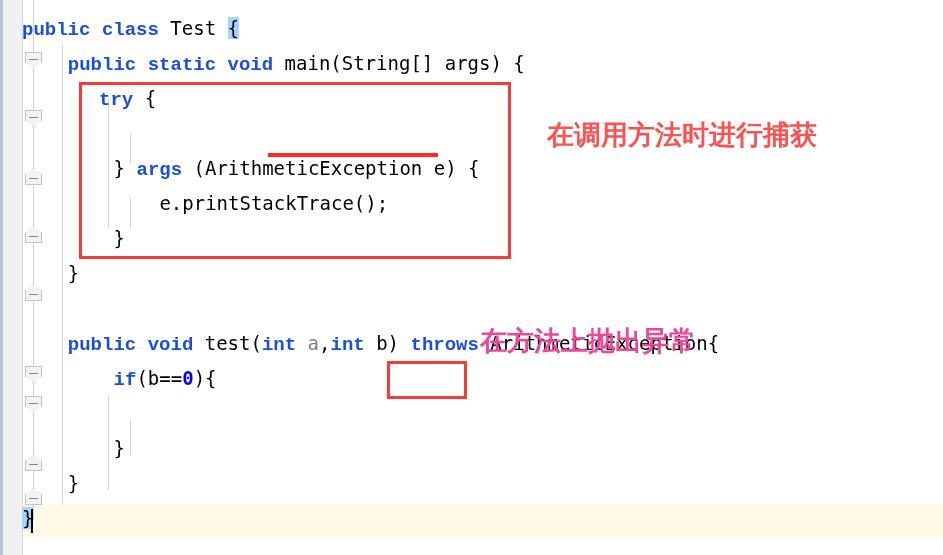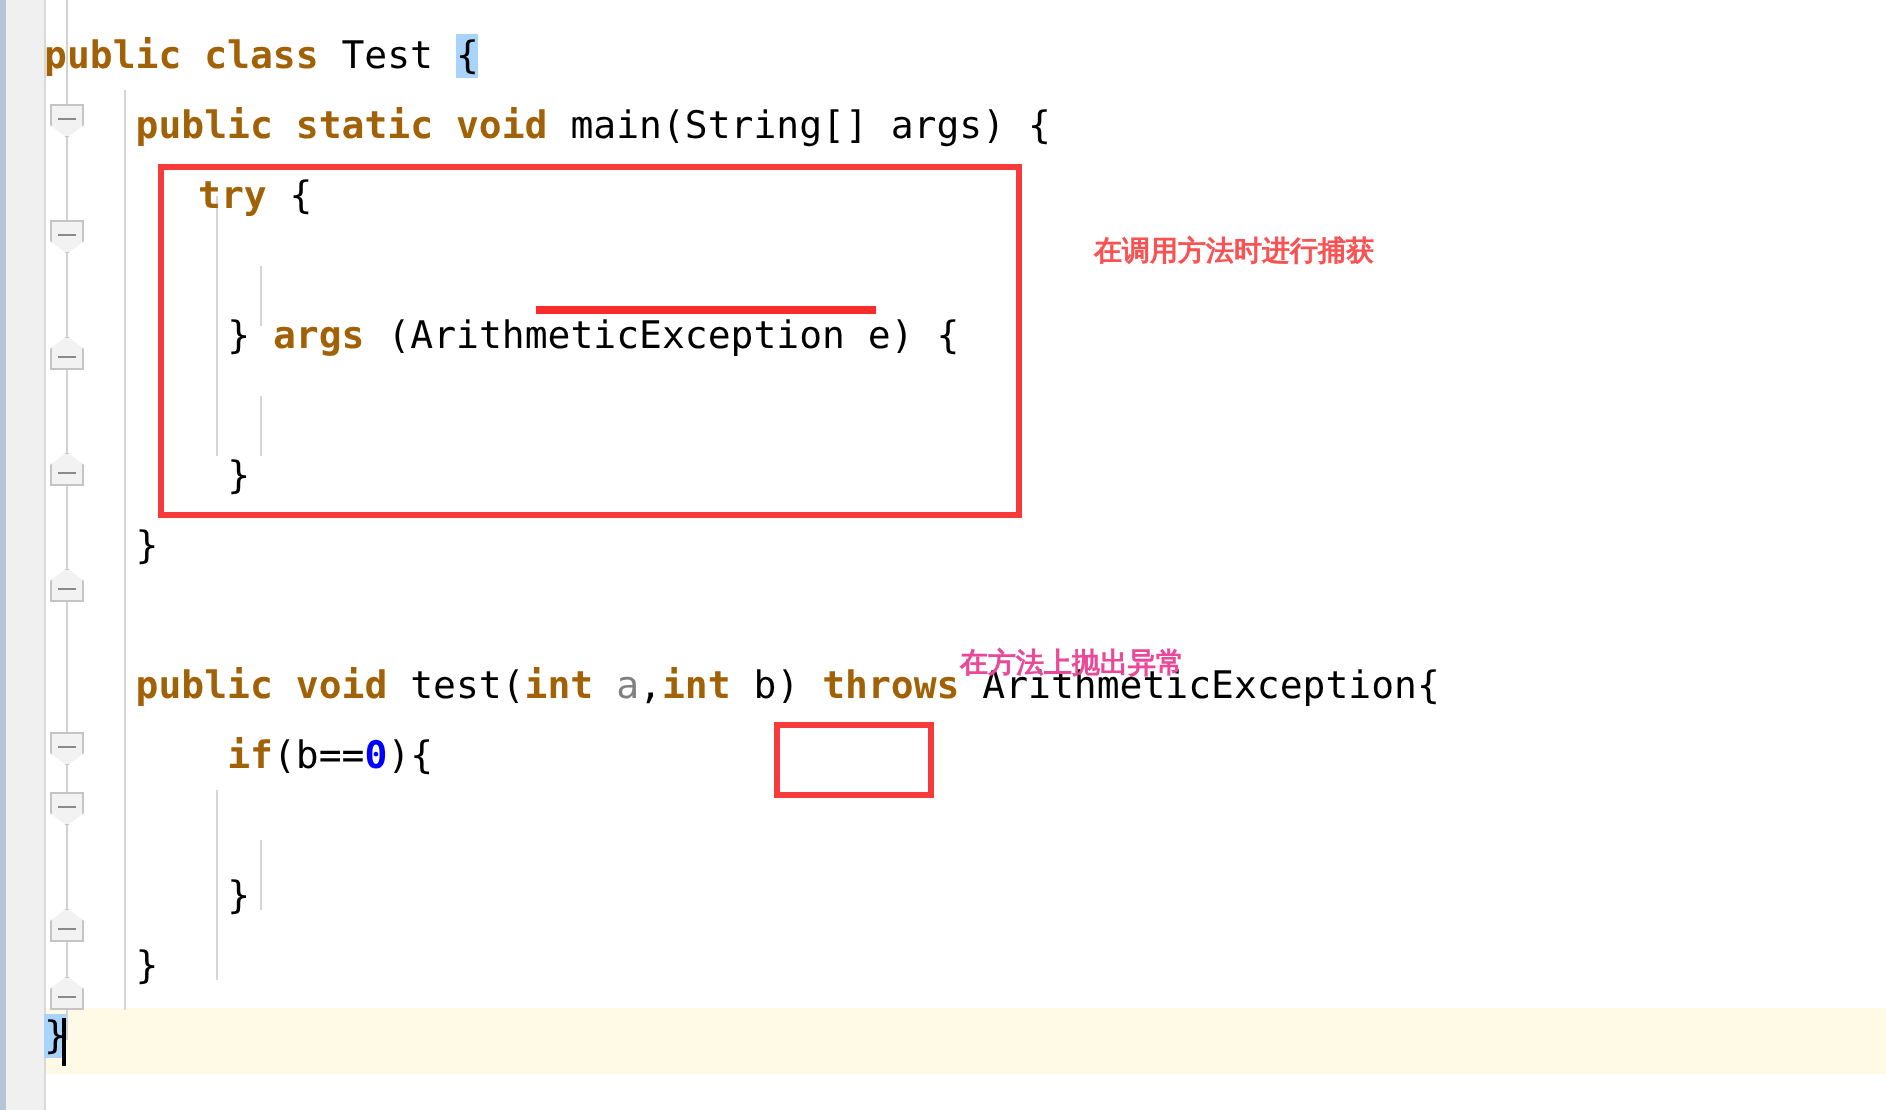--- a/index.html
+++ b/index.html
@@ -100,21 +100,21 @@
   #current-line-hl {
     position: absolute;
     left: 22px;
     top: 504px;
     width: 921px;
     height: 33px;
     background: #fffae6;
   }
 
   
-  .kw   { color: #a16207; font-weight: bold; }
+  .kw   { color: #1d4ed8; font-weight: bold; font-family: Liberation Mono, monospace; }
   .num  { color: #0000ff; font-weight: bold; }
   .plain{ color: #000000; }
   .gray { color: #808080; }
   .cmt  { color: #3f7fff; font-style: italic; font-family: "DejaVu Sans", "Liberation Sans", sans-serif; font-weight: normal; }
   .brace-hl { background: #a8d3fb; }
 
   
   .hint {
     background: #ededed;
     color: #a0a0a0;
@@ -140,21 +140,21 @@
   }
   .red-underline {
     position: absolute;
     height: 4px;
     background: #fb2b2b;
   }
   .annot {
     position: absolute;
     color: #fa5252;
     font-family: "DejaVu Sans", "Liberation Sans", sans-serif;
-    font-size: 14px;
+    font-size: 27px;
     font-weight: bold;
     white-space: nowrap;
   }
 
   
   #caret {
     position: absolute;
     width: 2px;
     height: 24px;
     background: #000000;
@@ -226,20 +226,21 @@
       <div class="indent-guide" style="left: 130px; top: 198px; height: 30px;"></div>
       <div class="indent-guide" style="left: 108px; top: 395px; height: 95px;"></div>
       <div class="indent-guide" style="left: 130px; top: 420px; height: 35px;"></div>
     </div>
 
   <div id="code">
       <div class="line" style="top: 11px; left: 0px;"><span class="kw">public</span><span class="plain"> </span><span class="kw">class</span><span class="plain"> Test </span><span class="plain brace-hl">{</span></div>
       <div class="line" style="top: 46px; left: 45.8px;"><span class="kw">public</span><span class="plain"> </span><span class="kw">static</span><span class="plain"> </span><span class="kw">void</span><span class="plain"> main(String[] args) {</span></div>
       <div class="line" style="top: 81px; left: 77px;"><span class="kw">try</span><span class="plain"> {</span></div>
       <div class="line" style="top: 151px; left: 91.6px;"><span class="plain">} </span><span class="kw">args</span><span class="plain"> (ArithmeticException e) {</span></div>
+      <div class="line" style="top: 186px; left: 137.4px;"><span class="plain">e.printStackTrace();</span></div>
       <div class="line" style="top: 221px; left: 91.6px;"><span class="plain">}</span></div>
       <div class="line" style="top: 256px; left: 45.8px;"><span class="plain">}</span></div>
       <div class="line" style="top: 291px; left: 0px;"></div>
       <div class="line" style="top: 326px; left: 45.8px;"><span class="kw">public</span><span class="plain"> </span><span class="kw">void</span><span class="plain"> test(</span><span class="kw">int</span><span class="plain"> </span><span class="gray">a</span><span class="plain">,</span><span class="kw">int</span><span class="plain"> b) </span><span class="kw">throws</span><span class="plain"> ArithmeticException{</span></div>
       <div class="line" style="top: 361px; left: 91.6px;"><span class="kw">if</span><span class="plain">(b==</span><span class="num">0</span><span class="plain">){</span></div>
       <div class="line" style="top: 431px; left: 91.6px;"><span class="plain">}</span></div>
       <div class="line" style="top: 466px; left: 45.8px;"><span class="plain">}</span></div>
       <div class="line" style="top: 501px; left: 0px;"><span class="plain brace-hl">}</span></div>
     </div>
 

